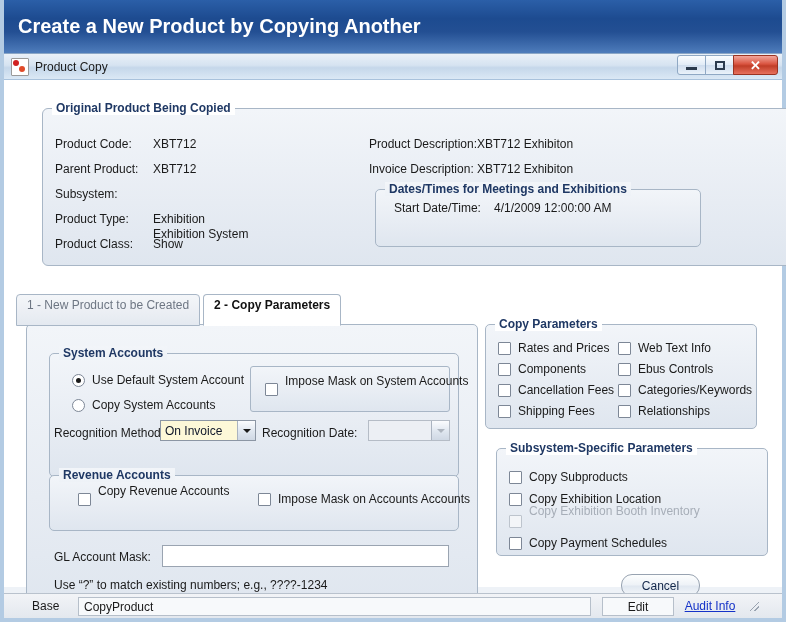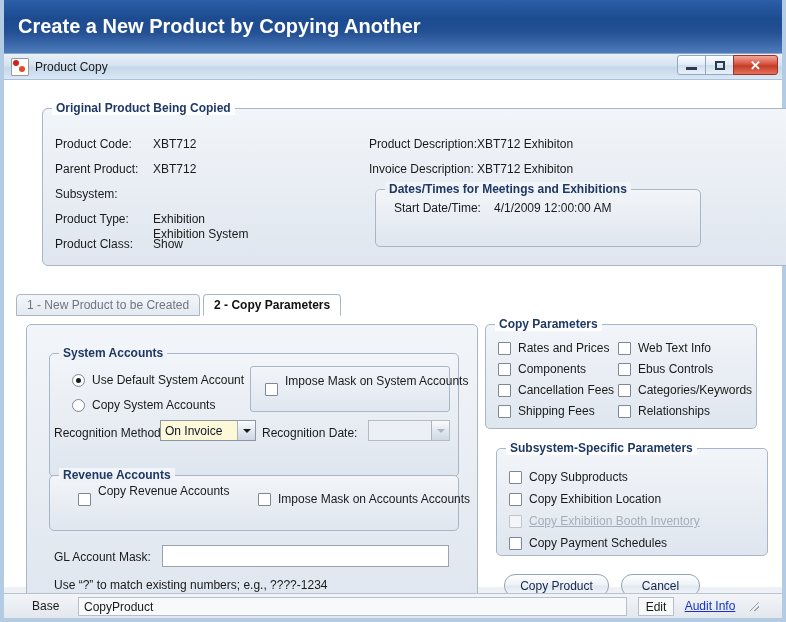--- a/index.html
+++ b/index.html
@@ -175,21 +175,21 @@
     display: flex;
     align-items: flex-end;
     z-index: 5;
   }
   .tab {
     font-size: 12px;
     padding: 4px 10px 4px 10px;
     border: 1px solid #a8b6c6;
     border-radius: 4px 4px 0 0;
     box-sizing: border-box;
-    height: 22px;
+    height: 32px;
     line-height: 13px;
     white-space: nowrap;
   }
   .tab.inactive {
     background: linear-gradient(180deg,#f4f6f9,#e4e9f0);
     color: #6d7683;
     border-bottom-color: #a8b6c6;
   }
   .tab.active {
     background: #ffffff;
@@ -316,21 +316,21 @@
     box-sizing: border-box;
   }
   #sb-base { width: 52px; padding-left: 6px; }
   #sb-field {
     flex: 1;
     border: 1px solid #b6bfca;
     background: #f7f9fb;
     padding-left: 5px;
   }
   #sb-edit {
-    width: 36px;
+    width: 72px;
     border: 1px solid #b6bfca;
     background: #f7f9fb;
     text-align: center;
     margin-left: 11px;
   }
   #sb-audit {
     width: 72px;
     text-align: center;
     color: #1432c8;
     text-decoration: underline;
@@ -486,27 +486,26 @@
     <div class="group on-white" style="left:481px; top:368px; width:272px; height:108px;margin-left:11px;">
       <div class="legend">Subsystem-Specific Parameters</div>
 
       <div class="checkbox" style="left:12px; top:22px;"></div>
       <div class="cb-label" style="left:32px; top:21px;">Copy Subproducts</div>
 
       <div class="checkbox" style="left:12px; top:44px;"></div>
       <div class="cb-label" style="left:32px; top:43px;">Copy Exhibition Location</div>
 
       <div class="checkbox disabled" style="left:12px; top:66px;"></div>
-      <div class="cb-label disabled" style="left:32px; top:65px;text-decoration:underline;">Copy Exhibition Booth Inventory</div>
+      <div class="cb-label disabled" style="left:32px; top:55px;">Copy Exhibition Booth Inventory</div>
 
       <div class="checkbox" style="left:12px; top:88px;"></div>
       <div class="cb-label" style="left:32px; top:87px;">Copy Payment Schedules</div>
     </div>
 
-    <div class="btn" style="left:500px; top:494px; width:105px; height:23px;">Copy Product</div>
     <div class="btn" style="left:617px; top:494px; width:79px; height:23px;">Cancel</div>
 
   </div>
 
   <div id="statusbar">
     <div class="sb-cell" id="sb-base">Base</div>
     <div class="sb-cell" id="sb-field">CopyProduct</div>
     <div class="sb-cell" id="sb-edit">Edit</div>
     <div class="sb-cell" id="sb-audit">Audit Info</div>
     <div id="sb-grip"></div>

